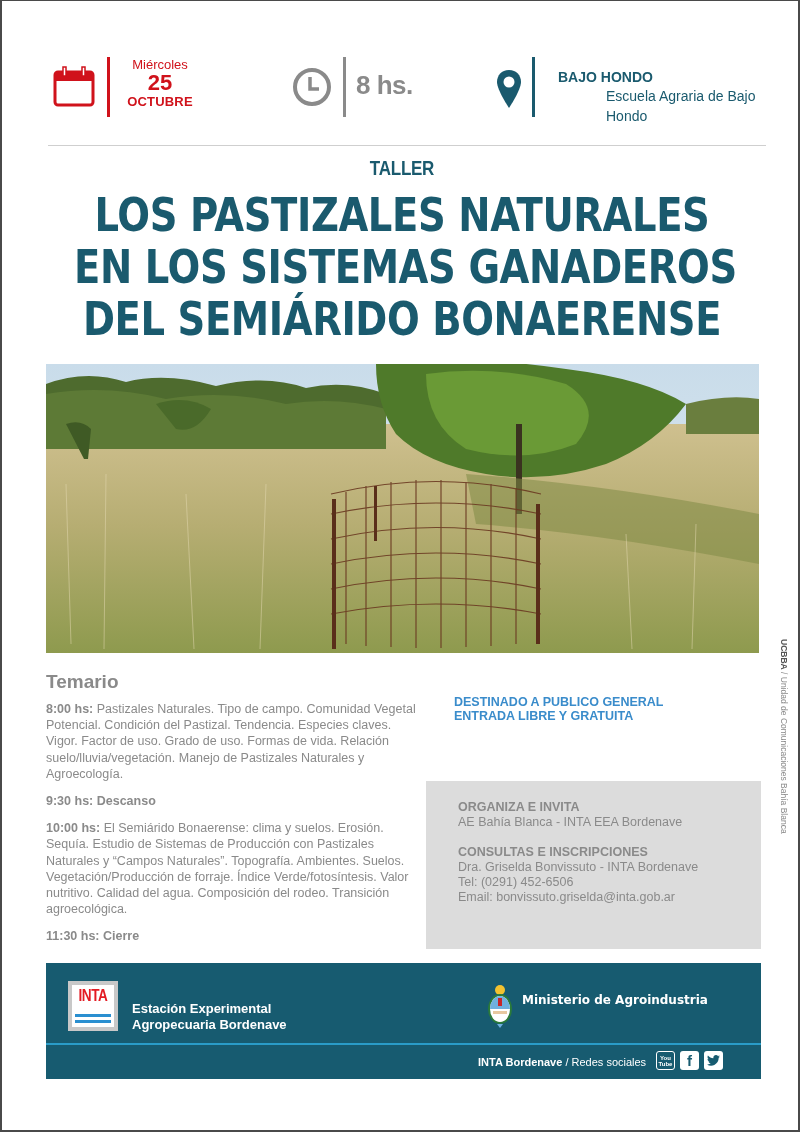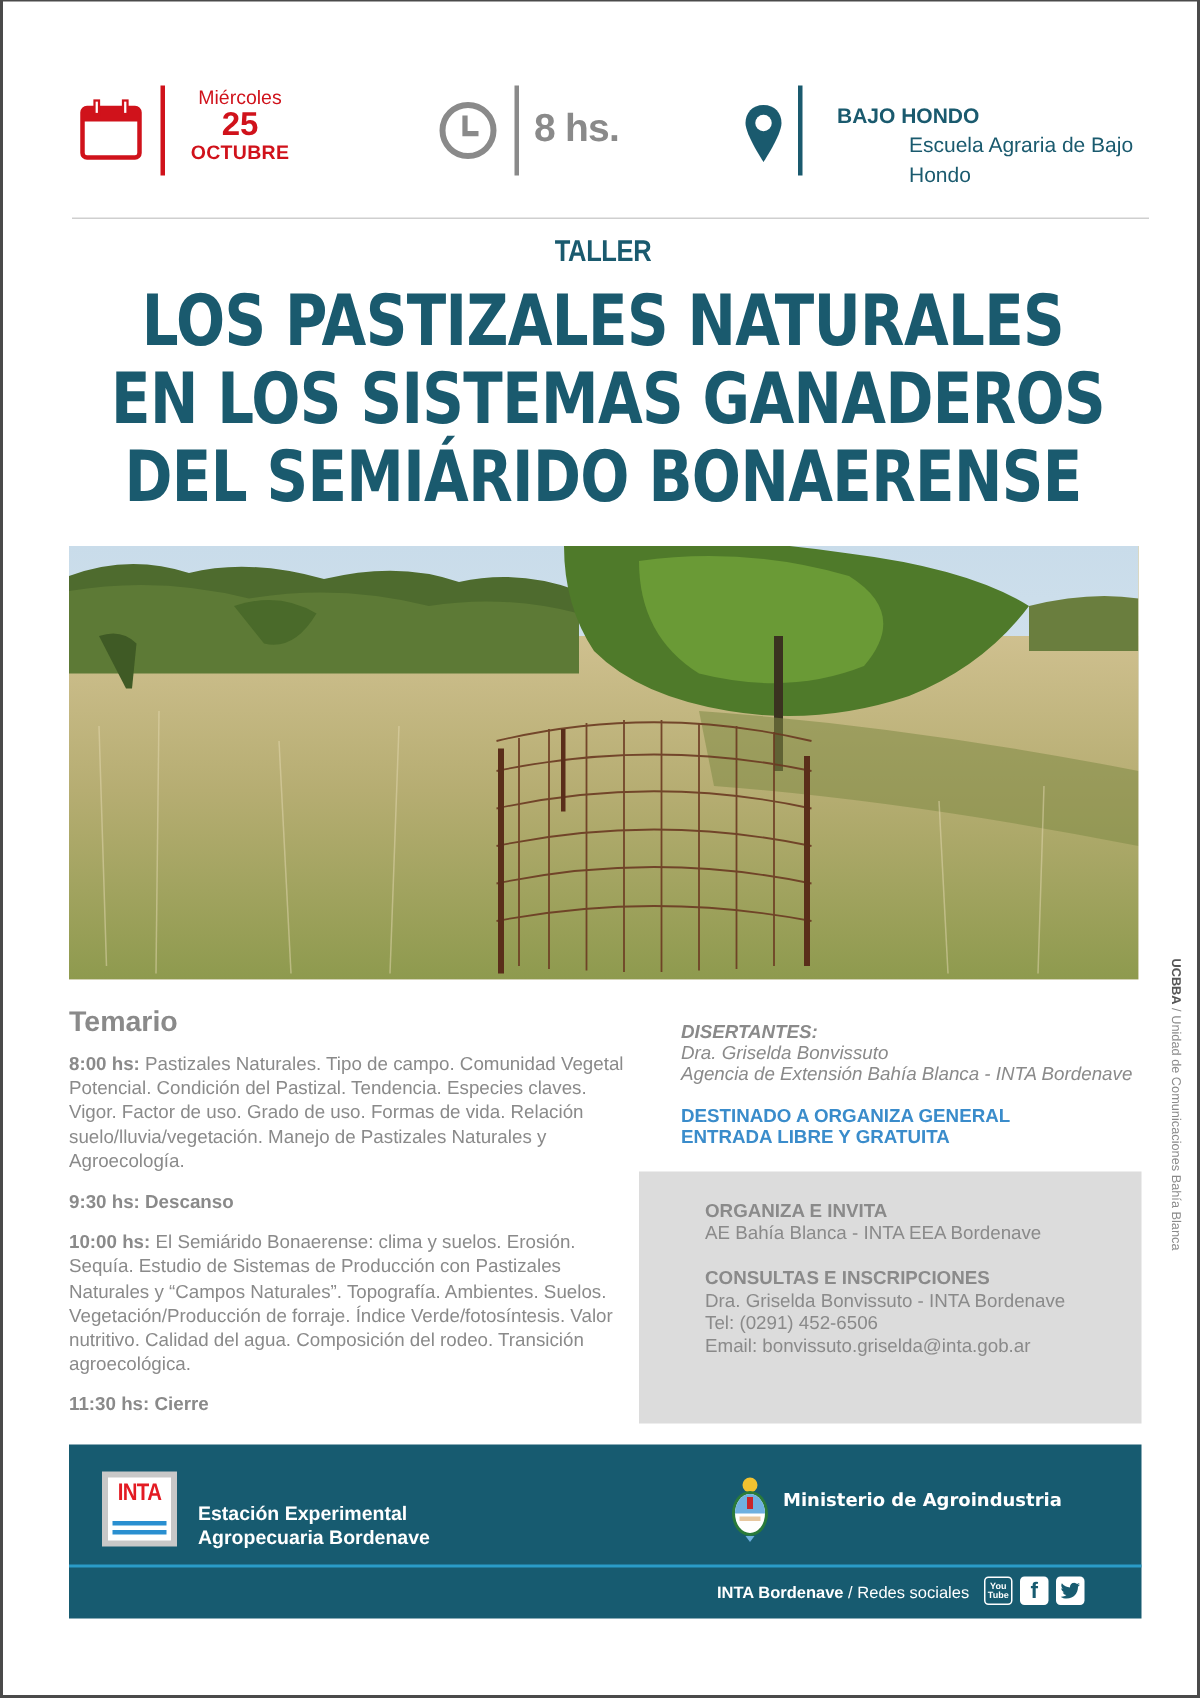--- a/index.html
+++ b/index.html
@@ -39,21 +39,21 @@
   .temario h2 { font-size: 19px; font-weight: bold; color: #8a8a8a; margin-bottom: 8px; }
   .temario p { font-size: 12.5px; line-height: 16.2px; margin-bottom: 11px; }
   .temario b { font-weight: bold; }
 
   
   .right { position: absolute; left: 452px; top: 680px; width: 310px; font-family: "Liberation Sans", sans-serif; }
   .disert { color: #8a8a8a; font-style: italic; font-size: 12.5px; line-height: 14px; }
   .disert .lbl { font-weight: bold; }
   .dest { margin-top: 14px; color: #3a8ccb; font-weight: bold; font-size: 12.5px; line-height: 14px; }
 
-  .graybox { position: absolute; left: 424px; top: 780px; width: 335px; height: 168px; background: #dcdcdc; padding: 18px 44px; color: #8a8a8a; font-family: "Liberation Sans", sans-serif; }
+  .graybox { position: absolute; left: 424px; top: 780px; width: 335px; height: 168px; background: #dcdcdc; padding: 18px 32px; color: #8a8a8a; font-family: "Liberation Sans", sans-serif; }
   .graybox .h { font-weight: bold; font-size: 12.5px; line-height: 16px; }
   .graybox .t { font-size: 12.5px; line-height: 15px; }
   .graybox .gap { height: 14px; }
 
   .sidecredit { position: absolute; left: 775px; top: 638px; width: 14px; height: 215px; }
   .sidecredit span { position: absolute; left: 0; top: 0; transform-origin: 0 0; transform: translate(12px, 0) rotate(90deg); white-space: nowrap; font-size: 8.5px; color: #8a8a8a; font-family: "Liberation Sans", sans-serif; }
   .sidecredit b { color: #555; }
 
   
   .footer { position: absolute; left: 44px; top: 962px; width: 715px; height: 116px; background: #175b70; }
@@ -184,27 +184,22 @@
 
   <div class="temario">
     <h2>Temario</h2>
     <p><b>8:00 hs:</b> <span>Pastizales Naturales. Tipo de campo. Comunidad Vegetal Potencial. Condición del Pastizal. Tendencia. Especies claves. Vigor. Factor de uso. Grado de uso. Formas de vida. Relación suelo/lluvia/vegetación. Manejo de Pastizales Naturales y Agroecología.</span></p>
     <p><b>9:30 hs: Descanso</b></p>
     <p><b>10:00 hs:</b> <span>El Semiárido Bonaerense: clima y suelos. Erosión. Sequía. Estudio de Sistemas de Producción con Pastizales Naturales y “Campos Naturales”. Topografía. Ambientes. Suelos. Vegetación/Producción de forraje. Índice Verde/fotosíntesis. Valor nutritivo. Calidad del agua. Composición del rodeo. Transición agroecológica.</span></p>
     <p><b>11:30 hs: Cierre</b></p>
   </div>
 
   <div class="right">
-    <div class="disert">
-      <div class="lbl">DISERTANTES:</div>
-      <div>Dra. Griselda Bonvissuto</div>
-      <div>Agencia de Extensión Bahía Blanca - INTA Bordenave</div>
-    </div>
     <div class="dest">
-      <div>DESTINADO A ORGANIZA GENERAL</div>
+      <div>DESTINADO A PUBLICO GENERAL</div>
       <div>ENTRADA LIBRE Y GRATUITA</div>
     </div>
   </div>
 
   <div class="graybox">
     <div class="h">ORGANIZA E INVITA</div>
     <div class="t">AE Bahía Blanca - INTA EEA Bordenave</div>
     <div class="gap"></div>
     <div class="h">CONSULTAS E INSCRIPCIONES</div>
     <div class="t">Dra. Griselda Bonvissuto - INTA Bordenave</div>

